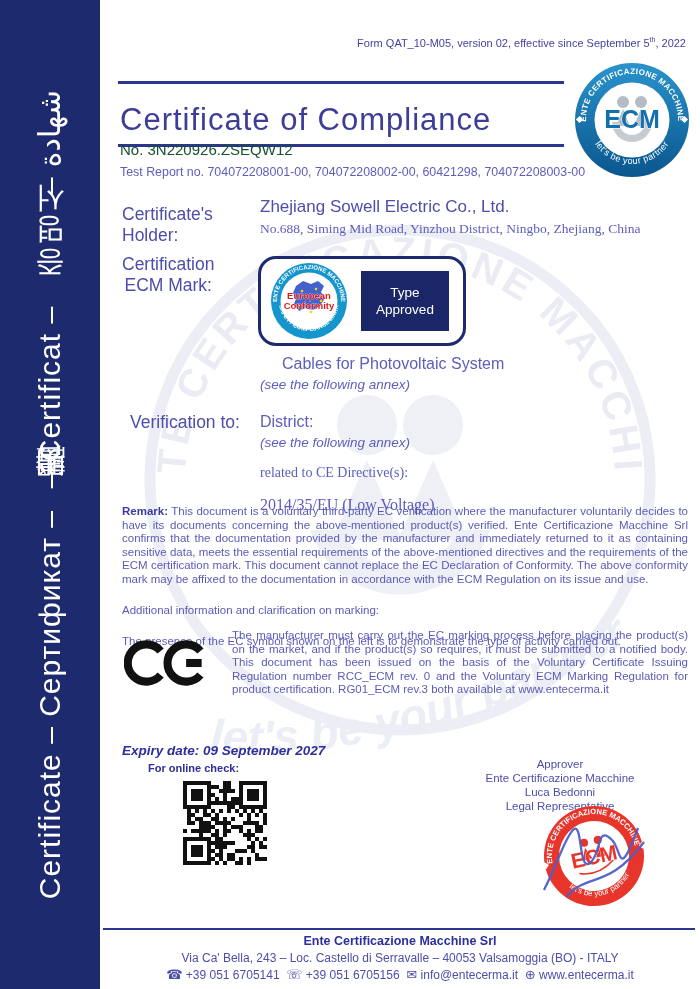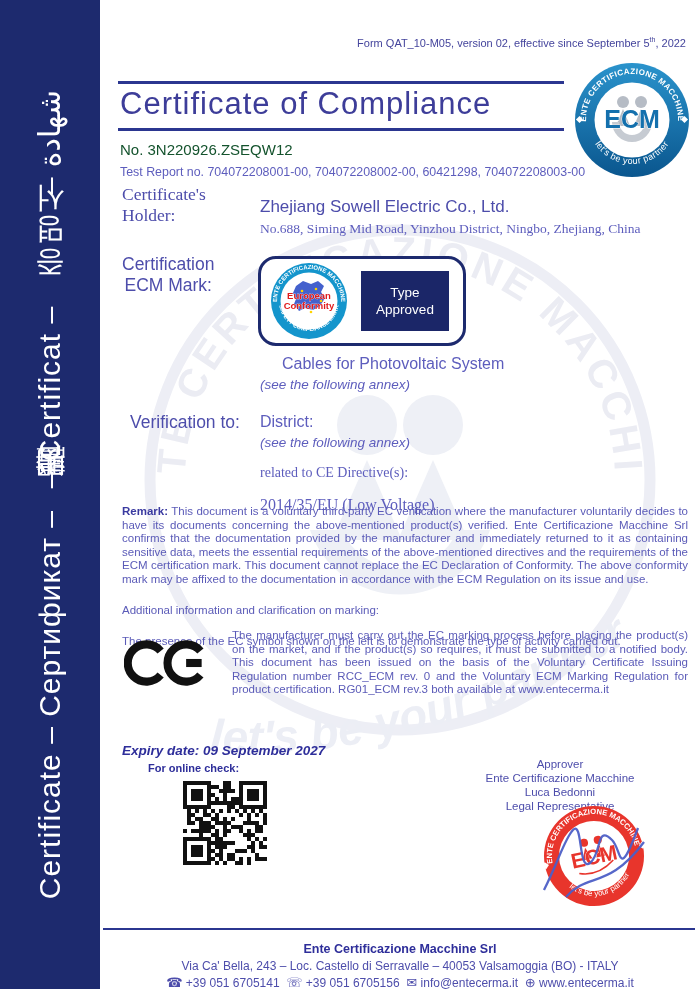--- a/index.html
+++ b/index.html
@@ -13,21 +13,21 @@
   .sidebar-text{writing-mode:vertical-rl;transform:rotate(180deg);color:#ffffff;
                 font-size:30px;letter-spacing:1px;white-space:nowrap;}
 
   
   .wm{left:70px;top:190px;z-index:0;}
 
   
   .form-line{top:36px;right:14px;font-size:11px;color:#44449c;z-index:2;}
   .form-line sup{font-size:7px;}
   .title-block{left:118px;top:81px;width:442px;border-top:3px solid #2b3690;
-               border-bottom:3px solid #2b3690;padding:2px 2px 6px;z-index:2;}
+               border-bottom:3px solid #2b3690;padding:18px 2px 6px;z-index:2;}
   .title{font-size:31px;letter-spacing:1px;color:#3d3d99;}
   .badge{left:572px;top:60px;z-index:2;}
   .cert-no{left:120px;top:141px;font-size:15px;color:#14532d;z-index:2;}
   .test-report{left:120px;top:165px;font-size:12.4px;color:#5d5dbd;z-index:2;}
 
   .lbl{font-size:17.5px;line-height:21px;color:#4d4dab;white-space:pre-line;z-index:2;}
   .val-big{font-size:17px;color:#4d4dab;z-index:2;}
   .val-mid{font-size:16px;color:#5d5dbd;z-index:2;}
   .val-sm{font-size:13.5px;line-height:18px;color:#5d5dbd;z-index:2;font-family:Liberation Serif, serif;}
   .note{font-size:13.5px;font-style:italic;color:#5d5dbd;z-index:2;}
@@ -46,21 +46,21 @@
   .issuance{left:122px;top:717px;font-size:13.5px;}
   .expiry{left:122px;top:743px;font-size:13.5px;font-style:italic;}
   .online-check{left:148px;top:762px;width:155px;text-align:left;font-size:11px;}
   .qr{left:178px;top:776px;z-index:2;}
 
   .approver{left:430px;top:757px;width:260px;text-align:center;font-size:11.5px;
             line-height:14px;color:#4d4dab;z-index:2;}
   .stamp{left:538px;top:800px;z-index:3;}
 
   .footer-rule{left:103px;top:928px;width:592px;border-top:2px solid #2b3690;z-index:2;}
-  .footer{left:100px;width:600px;text-align:center;z-index:2;margin-top:8px;}
+  .footer{left:100px;width:600px;text-align:center;z-index:2;}
   .f-company{top:934px;font-size:12.5px;}
   .f-address{top:951px;font-size:12px;color:#4d4dab;}
   .f-contact{top:967px;font-size:12px;color:#4d4dab;}
   .f-contact .ic{font-size:13px;}
 </style>
 </head>
 <body>
 
 <div class="page">
 
@@ -120,21 +120,21 @@
     <text font-size="9" fill="#ffffff" letter-spacing="0.4">
       <textPath href="#badge-bot" startOffset="50%" text-anchor="middle">let's be your partner</textPath>
     </text>
     <rect x="5" y="57" width="5" height="5" transform="rotate(45 7.5 59.5)" fill="#ffffff"></rect>
     <rect x="110" y="57" width="5" height="5" transform="rotate(45 112.5 59.5)" fill="#ffffff"></rect>
   </svg>
 
   <div class="abs cert-no">No. 3N220926.ZSEQW12</div>
   <div class="abs test-report">Test Report no. 704072208001-00, 704072208002-00, 60421298, 704072208003-00</div>
 
-  <div class="abs lbl" style="left:122px;top:184px;font-family:Liberation Serif, serif;">Certificate's
+  <div class="abs lbl" style="left:122px;top:204px;">Certificate's
 Holder:</div>
   <div class="abs val-big" style="left:260px;top:197px;">Zhejiang Sowell Electric Co., Ltd.</div>
   <div class="abs val-sm" style="left:260px;top:220px;width:420px;">No.688, Siming Mid Road, Yinzhou District, Ningbo, Zhejiang, China</div>
 
   <div class="abs lbl" style="left:122px;top:254px;text-align:center;">Certification
 ECM Mark:</div>
   <div class="abs mark-box">
     <svg width="80" height="80" viewBox="0 0 80 80" style="margin-left:8px;">
       <defs>
         <path id="mark-top" d="M 8,40 A 32,32 0 0 1 72,40"></path>

